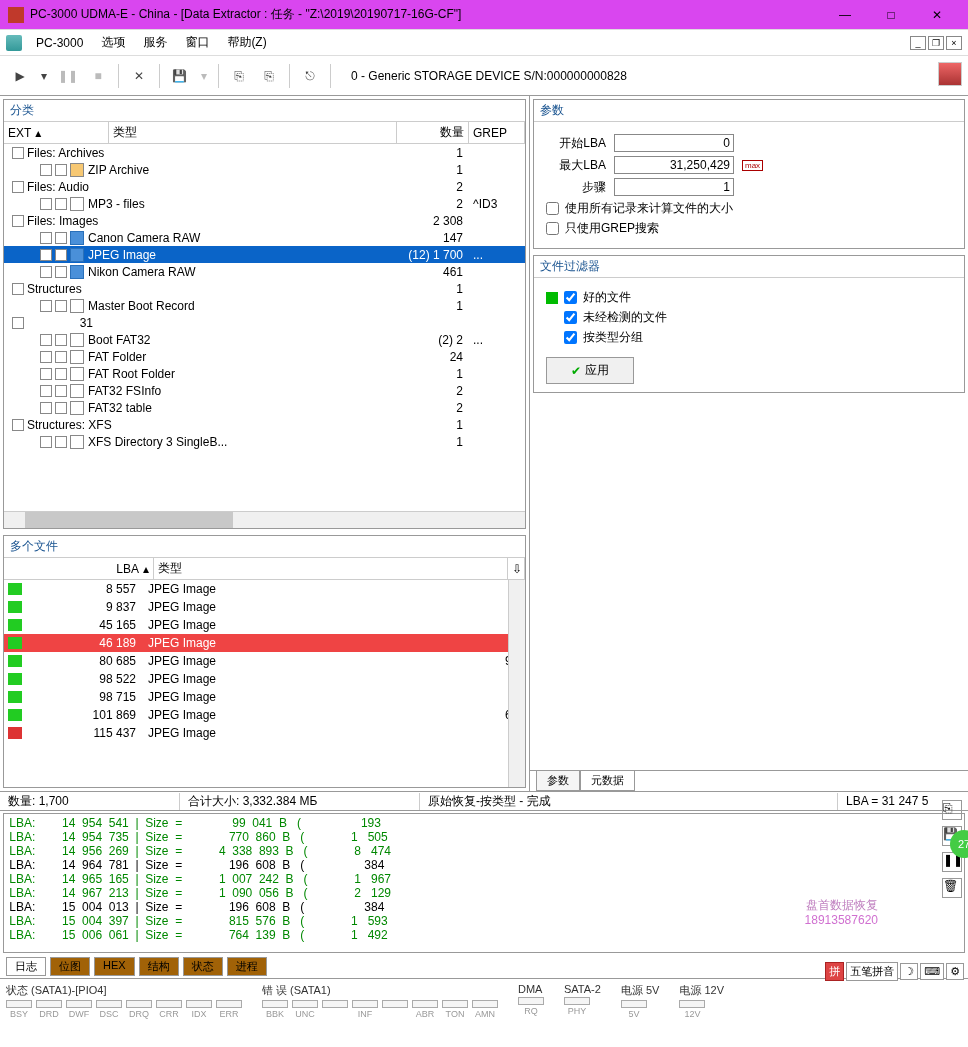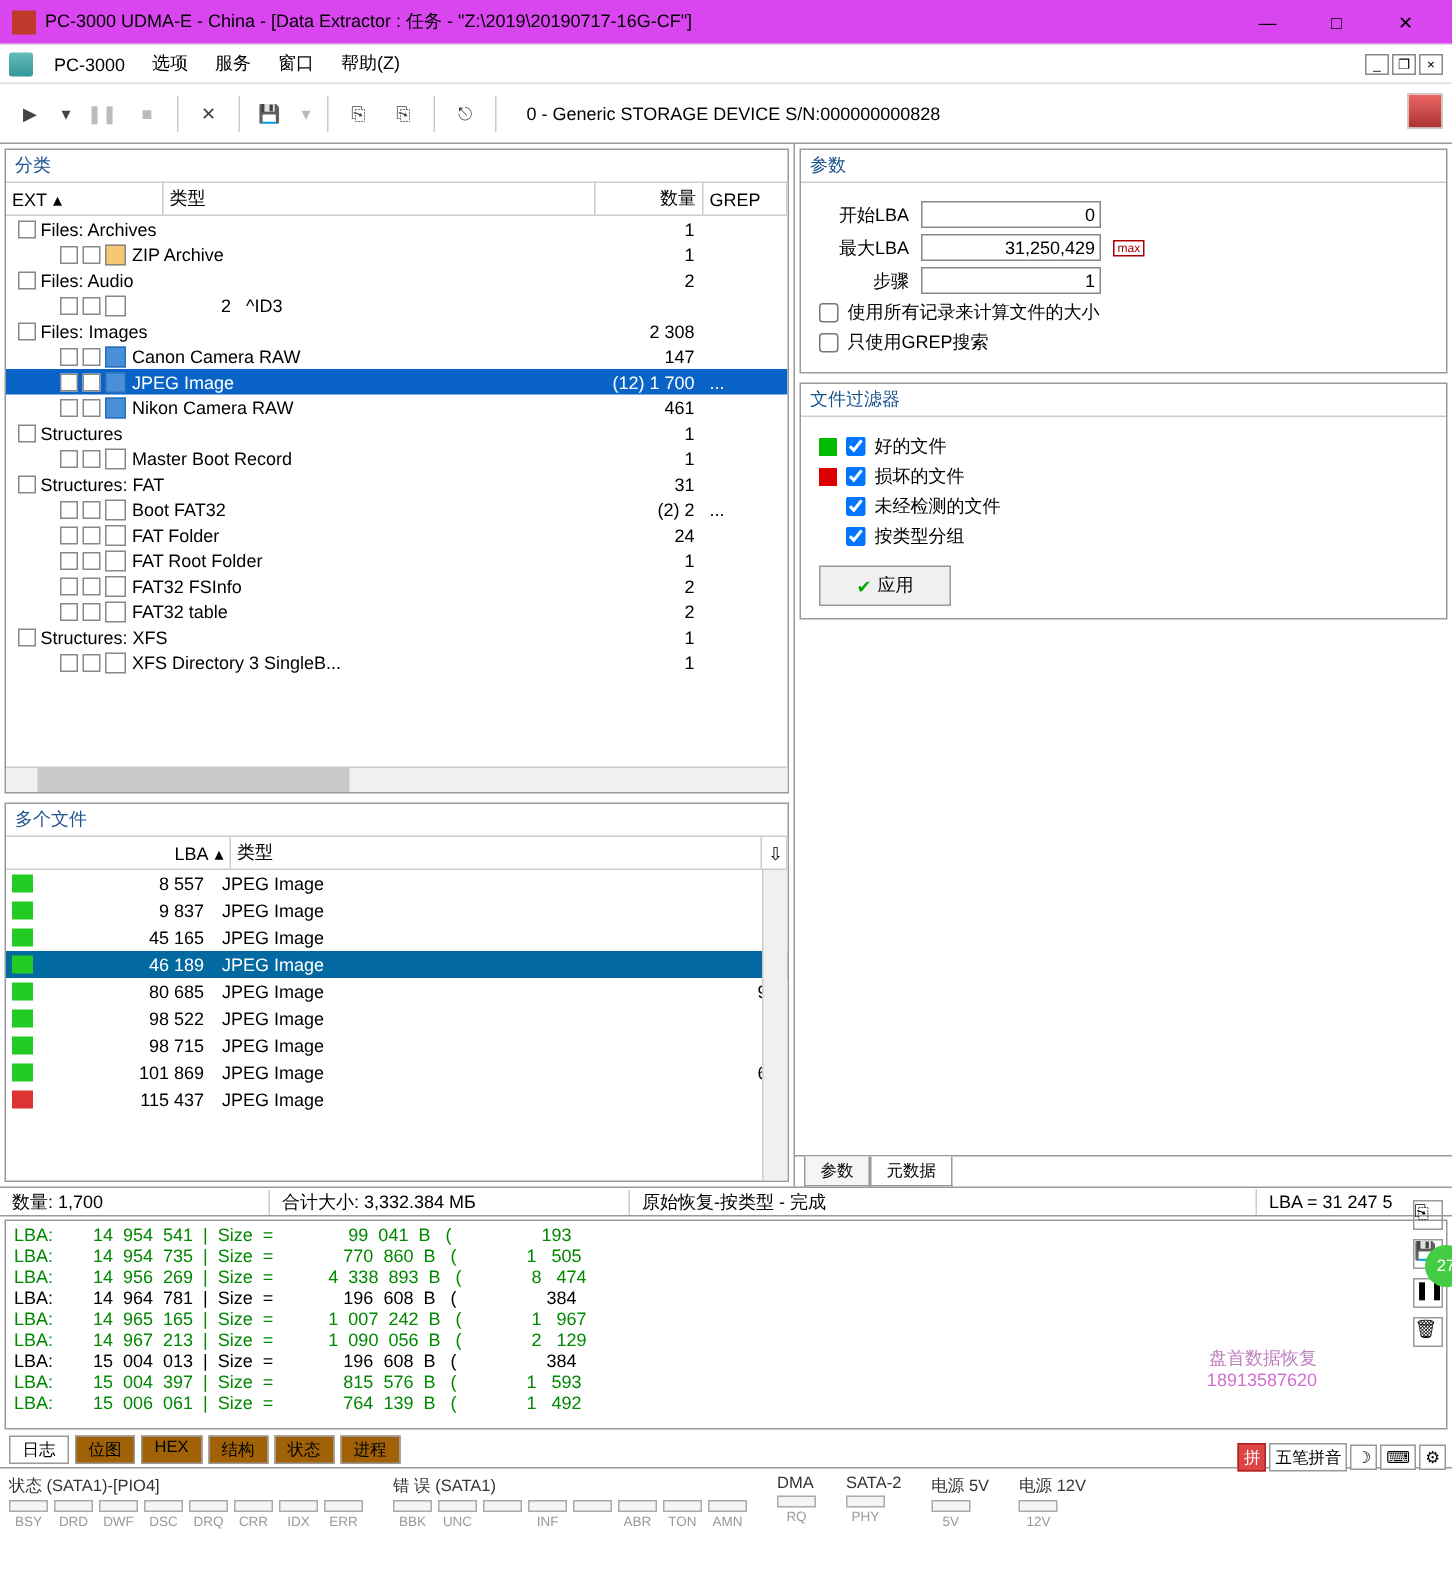--- a/index.html
+++ b/index.html
@@ -30,21 +30,21 @@
 .trow .ind{display:inline-block}
 .trow .cb{width:12px;height:12px;border:1px solid #888;margin-right:3px;display:inline-block;background:#fff;flex-shrink:0}
 .trow .ficon{width:14px;height:14px;border:1px solid #888;margin-right:4px;display:inline-block;background:#fff;flex-shrink:0}
 .trow .ficon.jpeg{background:#4a90d9;border-color:#2a70b9}
 .trow .ficon.zip{background:#f7c873}
 .trow .name{flex:1}
 .trow .num{width:72px;text-align:right;padding-right:6px}
 .trow .grep{width:56px;padding-left:4px}
 .multifile{flex:1}
 .frow{display:flex;align-items:center;height:18px;font-family:"Courier New",monospace}
-.frow.sel{background:#0369a1;color:#fff}
+.frow.sel{background:#ef4444;color:#fff}
 .frow .stat{width:14px;height:12px;margin:0 6px 0 4px}
 .frow .lba{width:120px;text-align:right;padding-right:12px}
 .frow .typ{flex:1;display:flex;align-items:center}
 .param-body{padding:8px 12px}
 .param-row{display:flex;align-items:center;margin:4px 0;gap:8px}
 .param-row label{width:60px;text-align:right}
 .param-row input{width:120px;text-align:right;border:1px solid #888;padding:1px 3px;height:18px}
 .checkrow{display:flex;align-items:center;margin:3px 0;gap:6px}
 .checkrow .sq{width:12px;height:12px}
 .applybtn{border:1px solid #999;padding:4px 24px;background:#f0f0f0;display:inline-flex;align-items:center;gap:4px;margin-top:8px}
@@ -134,28 +134,28 @@
             <span style="margin-left:4px">▴</span>
           </div>
         <div class="col" style="flex:1">类型</div>
         <div class="col" style="width:72px;justify-content:flex-end">数量</div>
         <div class="col" style="width:56px">GREP</div>
       </div>
       <div class="treearea" id="tree-rows">
           <div class="trow"><span class="ind" style="width:8px"></span><span class="cb"></span><span class="name">Files: Archives</span><span class="num">1</span><span class="grep"></span></div>
           <div class="trow"><span class="ind" style="width:36px"></span><span class="cb"></span><span class="cb"></span><span class="ficon zip"></span><span class="name">ZIP Archive</span><span class="num">1</span><span class="grep"></span></div>
           <div class="trow"><span class="ind" style="width:8px"></span><span class="cb"></span><span class="name">Files: Audio</span><span class="num">2</span><span class="grep"></span></div>
-          <div class="trow"><span class="ind" style="width:36px"></span><span class="cb"></span><span class="cb"></span><span class="ficon"></span><span class="num">2</span><span class="grep">^ID3</span></div>
+          <div class="trow"><span class="ind" style="width:36px"></span><span class="cb"></span><span class="cb"></span><span class="ficon"></span><span class="name">MP3 - files</span><span class="num">2</span><span class="grep">^ID3</span></div>
           <div class="trow"><span class="ind" style="width:8px"></span><span class="cb"></span><span class="name">Files: Images</span><span class="num">2 308</span><span class="grep"></span></div>
           <div class="trow"><span class="ind" style="width:36px"></span><span class="cb"></span><span class="cb"></span><span class="ficon jpeg"></span><span class="name">Canon Camera RAW</span><span class="num">147</span><span class="grep"></span></div>
           <div class="trow sel"><span class="ind" style="width:36px"></span><span class="cb"></span><span class="cb"></span><span class="ficon jpeg"></span><span class="name">JPEG Image</span><span class="num">(12) 1 700</span><span class="grep">...</span></div>
           <div class="trow"><span class="ind" style="width:36px"></span><span class="cb"></span><span class="cb"></span><span class="ficon jpeg"></span><span class="name">Nikon Camera RAW</span><span class="num">461</span><span class="grep"></span></div>
           <div class="trow"><span class="ind" style="width:8px"></span><span class="cb"></span><span class="name">Structures</span><span class="num">1</span><span class="grep"></span></div>
           <div class="trow"><span class="ind" style="width:36px"></span><span class="cb"></span><span class="cb"></span><span class="ficon"></span><span class="name">Master Boot Record</span><span class="num">1</span><span class="grep"></span></div>
-          <div class="trow"><span class="ind" style="width:8px"></span><span class="cb"></span><span class="name">Structures: FAT</span><span class="num">31</span><span class="grep"></span></div>
+          <div class="trow"><span class="ind" style="width:8px"></span><span class="cb"></span><span class="num">31</span><span class="grep"></span></div>
           <div class="trow"><span class="ind" style="width:36px"></span><span class="cb"></span><span class="cb"></span><span class="ficon"></span><span class="name">Boot FAT32</span><span class="num">(2) 2</span><span class="grep">...</span></div>
           <div class="trow"><span class="ind" style="width:36px"></span><span class="cb"></span><span class="cb"></span><span class="ficon"></span><span class="name">FAT Folder</span><span class="num">24</span><span class="grep"></span></div>
           <div class="trow"><span class="ind" style="width:36px"></span><span class="cb"></span><span class="cb"></span><span class="ficon"></span><span class="name">FAT Root Folder</span><span class="num">1</span><span class="grep"></span></div>
           <div class="trow"><span class="ind" style="width:36px"></span><span class="cb"></span><span class="cb"></span><span class="ficon"></span><span class="name">FAT32 FSInfo</span><span class="num">2</span><span class="grep"></span></div>
           <div class="trow"><span class="ind" style="width:36px"></span><span class="cb"></span><span class="cb"></span><span class="ficon"></span><span class="name">FAT32 table</span><span class="num">2</span><span class="grep"></span></div>
           <div class="trow"><span class="ind" style="width:8px"></span><span class="cb"></span><span class="name">Structures: XFS</span><span class="num">1</span><span class="grep"></span></div>
           <div class="trow"><span class="ind" style="width:36px"></span><span class="cb"></span><span class="cb"></span><span class="ficon"></span><span class="name">XFS Directory 3 SingleB...</span><span class="num">1</span><span class="grep"></span></div>
         </div>
       <div class="scrollx">
           <div class="thumb"></div>
@@ -263,25 +263,20 @@
 
     <div class="panel" style="flex:0 0 auto">
       <div class="panel-title">文件过滤器</div>
       <div class="param-body">
         <div class="checkrow">
             <div class="sq" style="background:#0b0"></div>
             <input type="checkbox" checked="" style="">
             <span>好的文件</span>
           </div>
         <div class="checkrow">
-            <div class="sq" style="background:#d00"></div>
-            <input type="checkbox" checked="" style="">
-            <span>损坏的文件</span>
-          </div>
-        <div class="checkrow">
             <div class="sq"></div>
             <input type="checkbox" checked="" style="">
             <span>未经检测的文件</span>
           </div>
         <div class="checkrow">
             <div class="sq"></div>
             <input type="checkbox" checked="" style="">
             <span>按类型分组</span>
           </div>
         <button class="applybtn">

